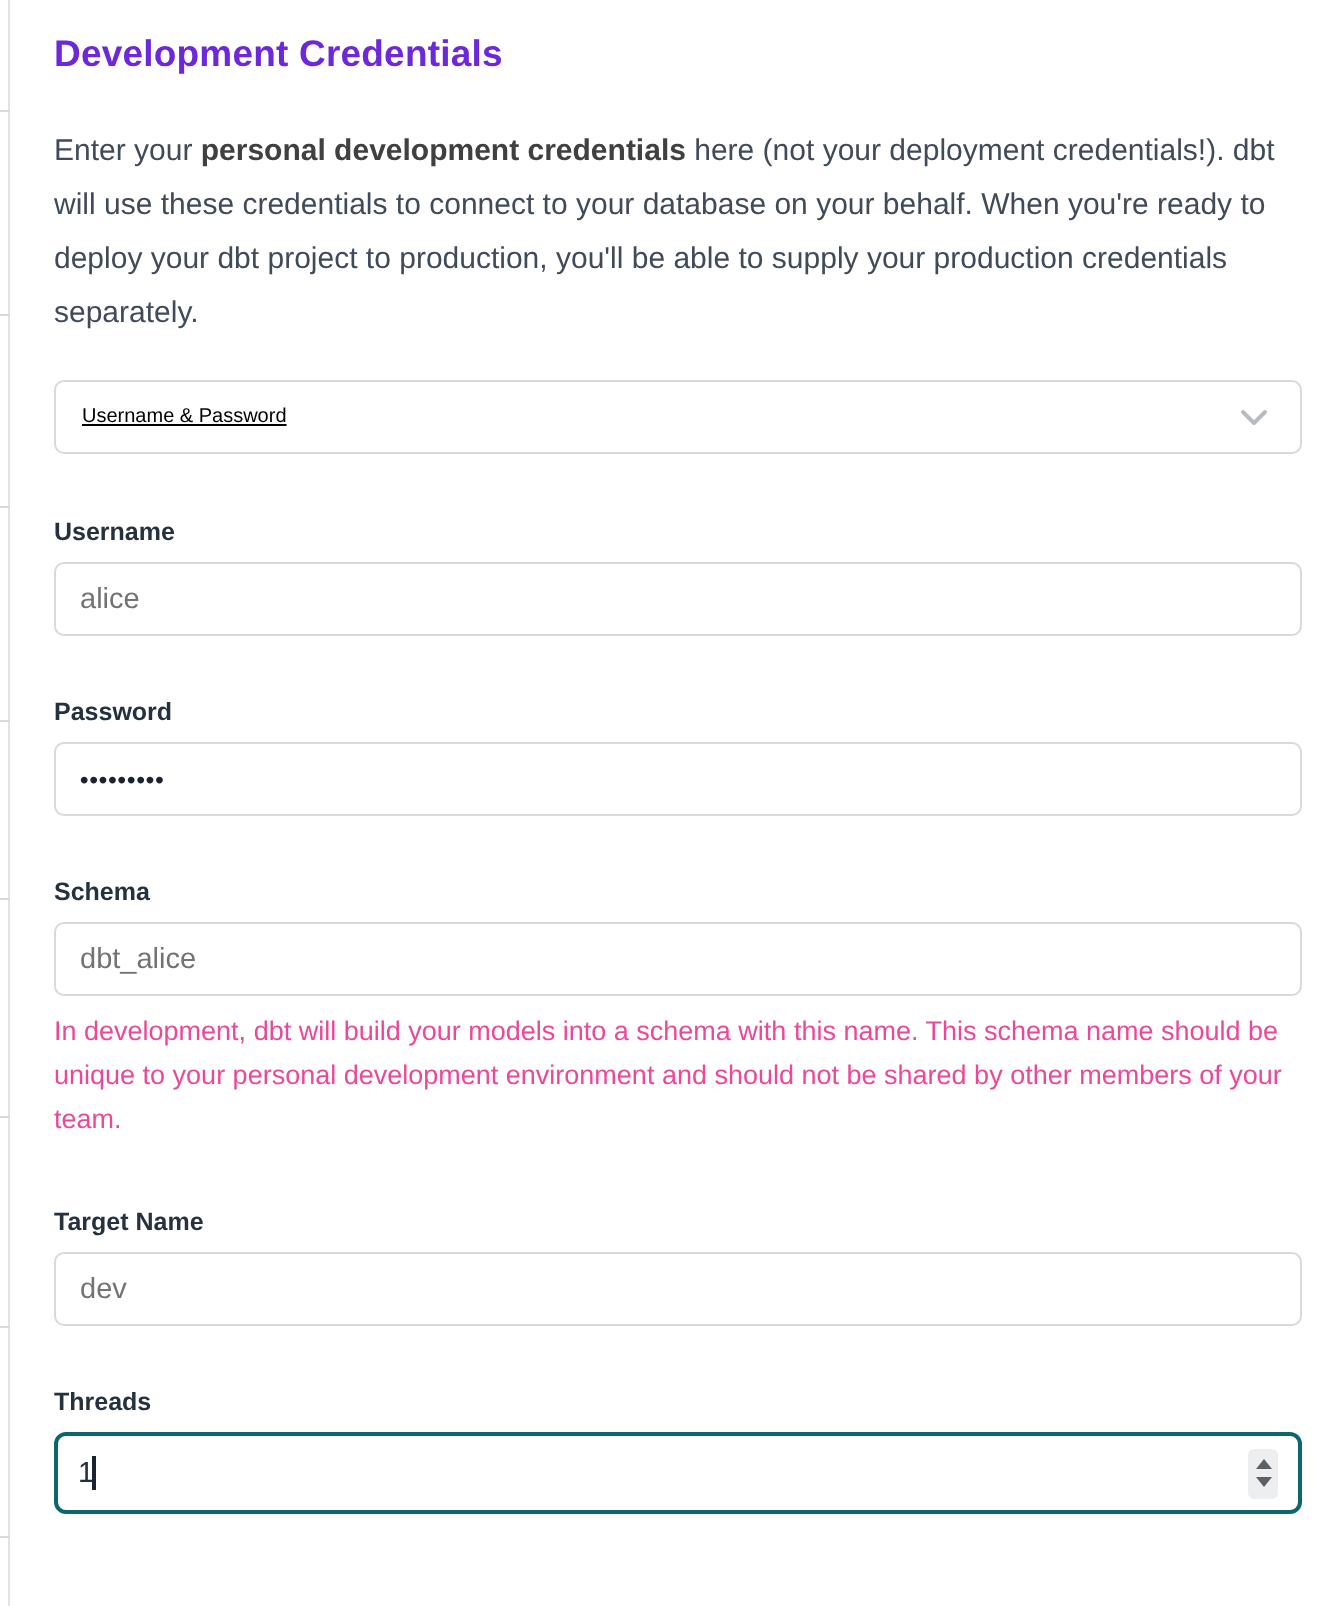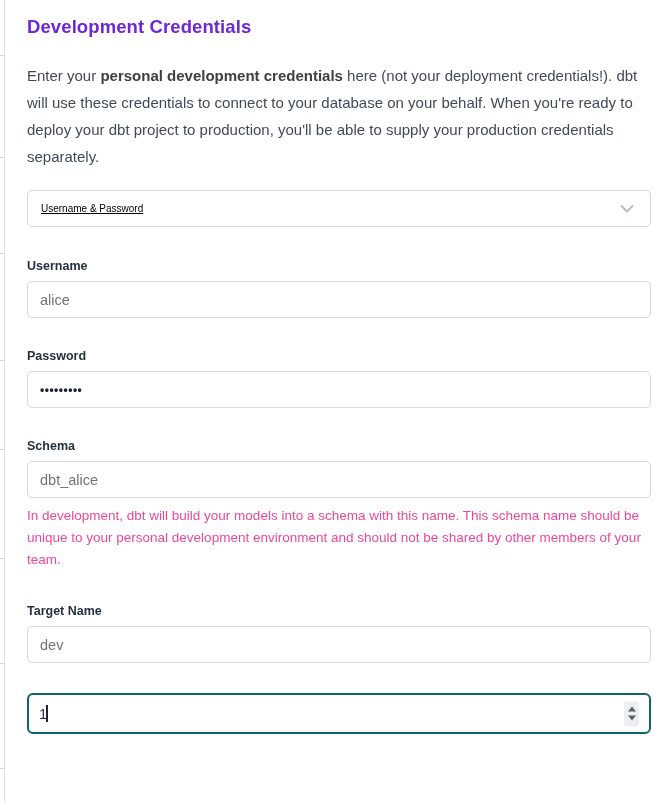--- a/index.html
+++ b/index.html
@@ -158,20 +158,21 @@
   </div>
 
   <div class="field target">
     <span class="field-label">Target Name</span>
     <div class="control">
       <input type="text" value="dev" style="">
     </div>
   </div>
 
   <div class="field">
+    <span class="field-label">Threads</span>
     <div class="threads-box">
       <input type="text" value="1" style="">
       <div class="text-caret"></div>
       <div class="stepper">
         <div class="arrow-up"></div>
         <div class="arrow-down"></div>
       </div>
     </div>
   </div>
 

